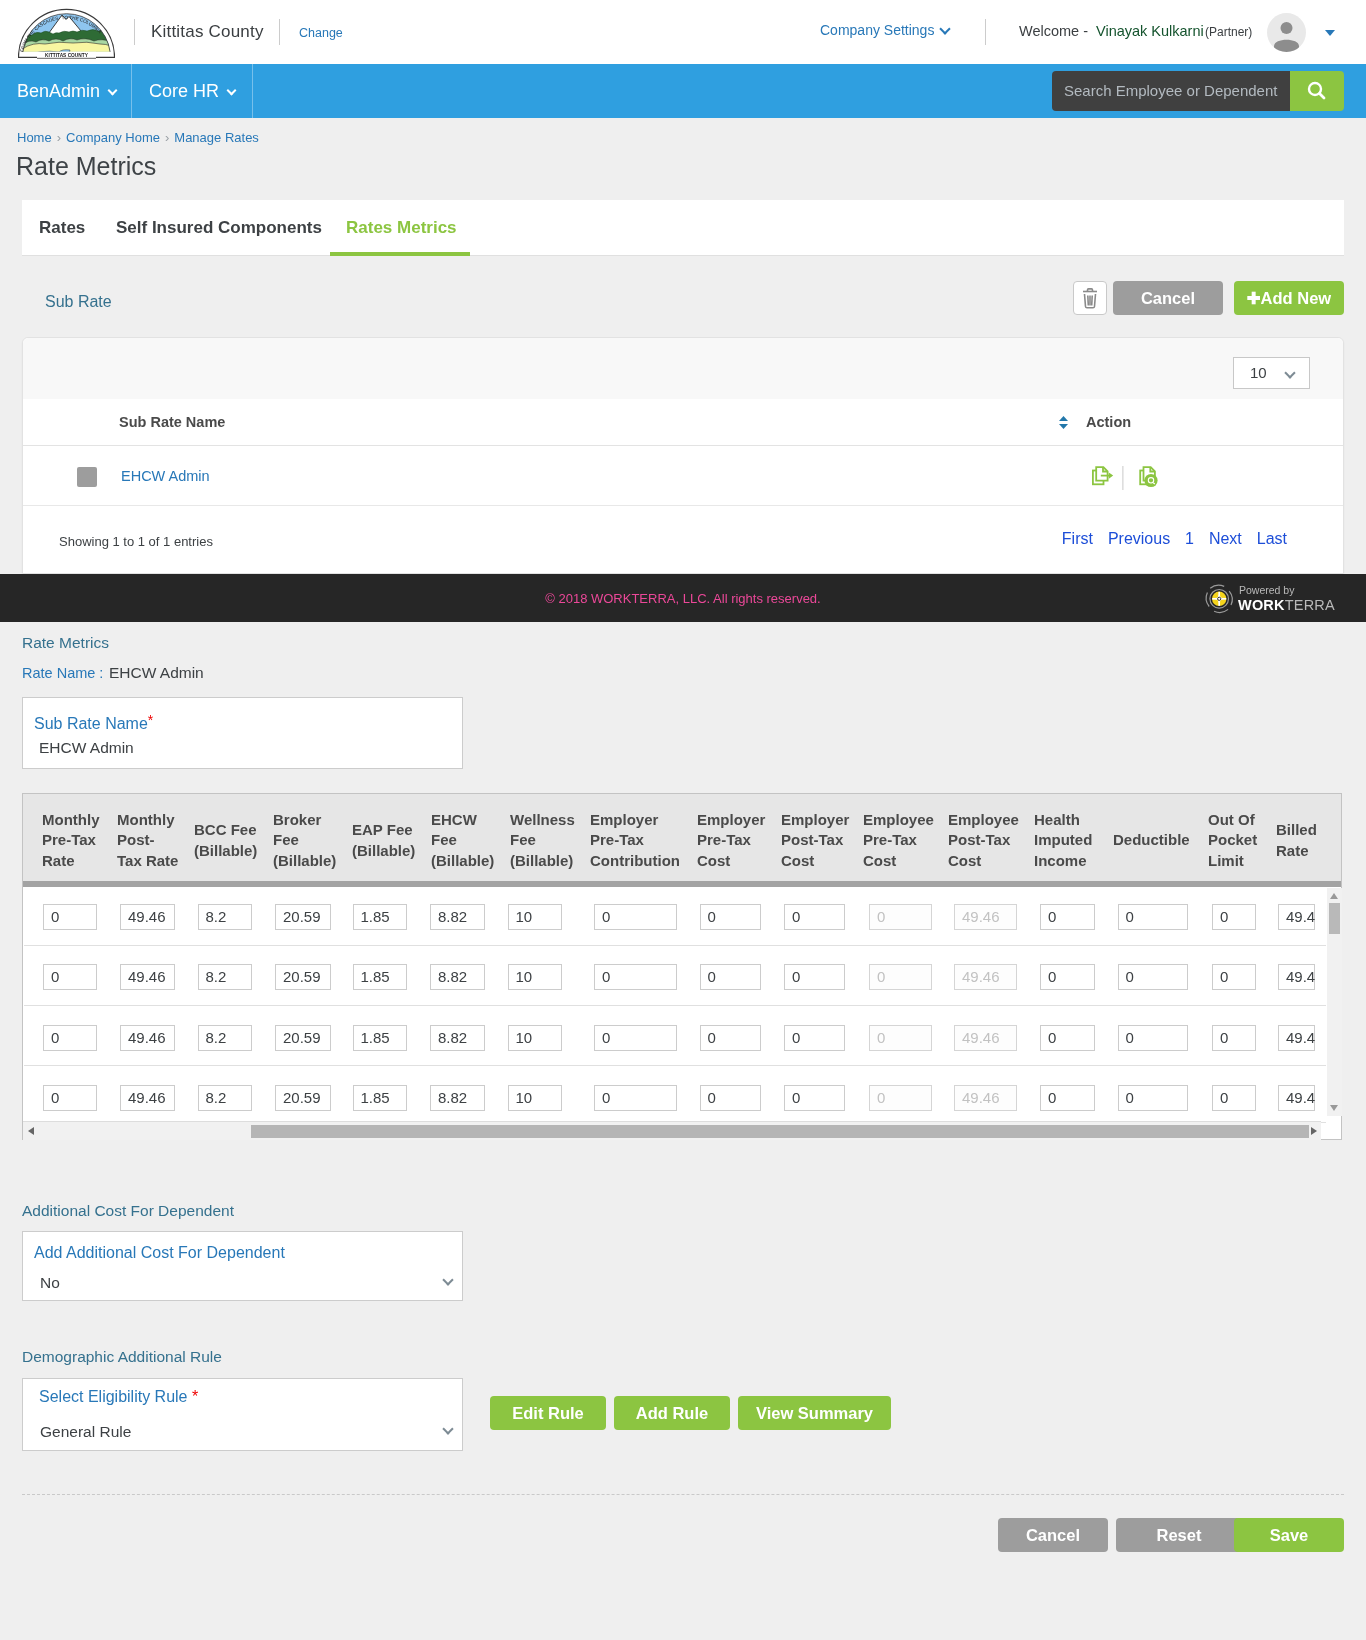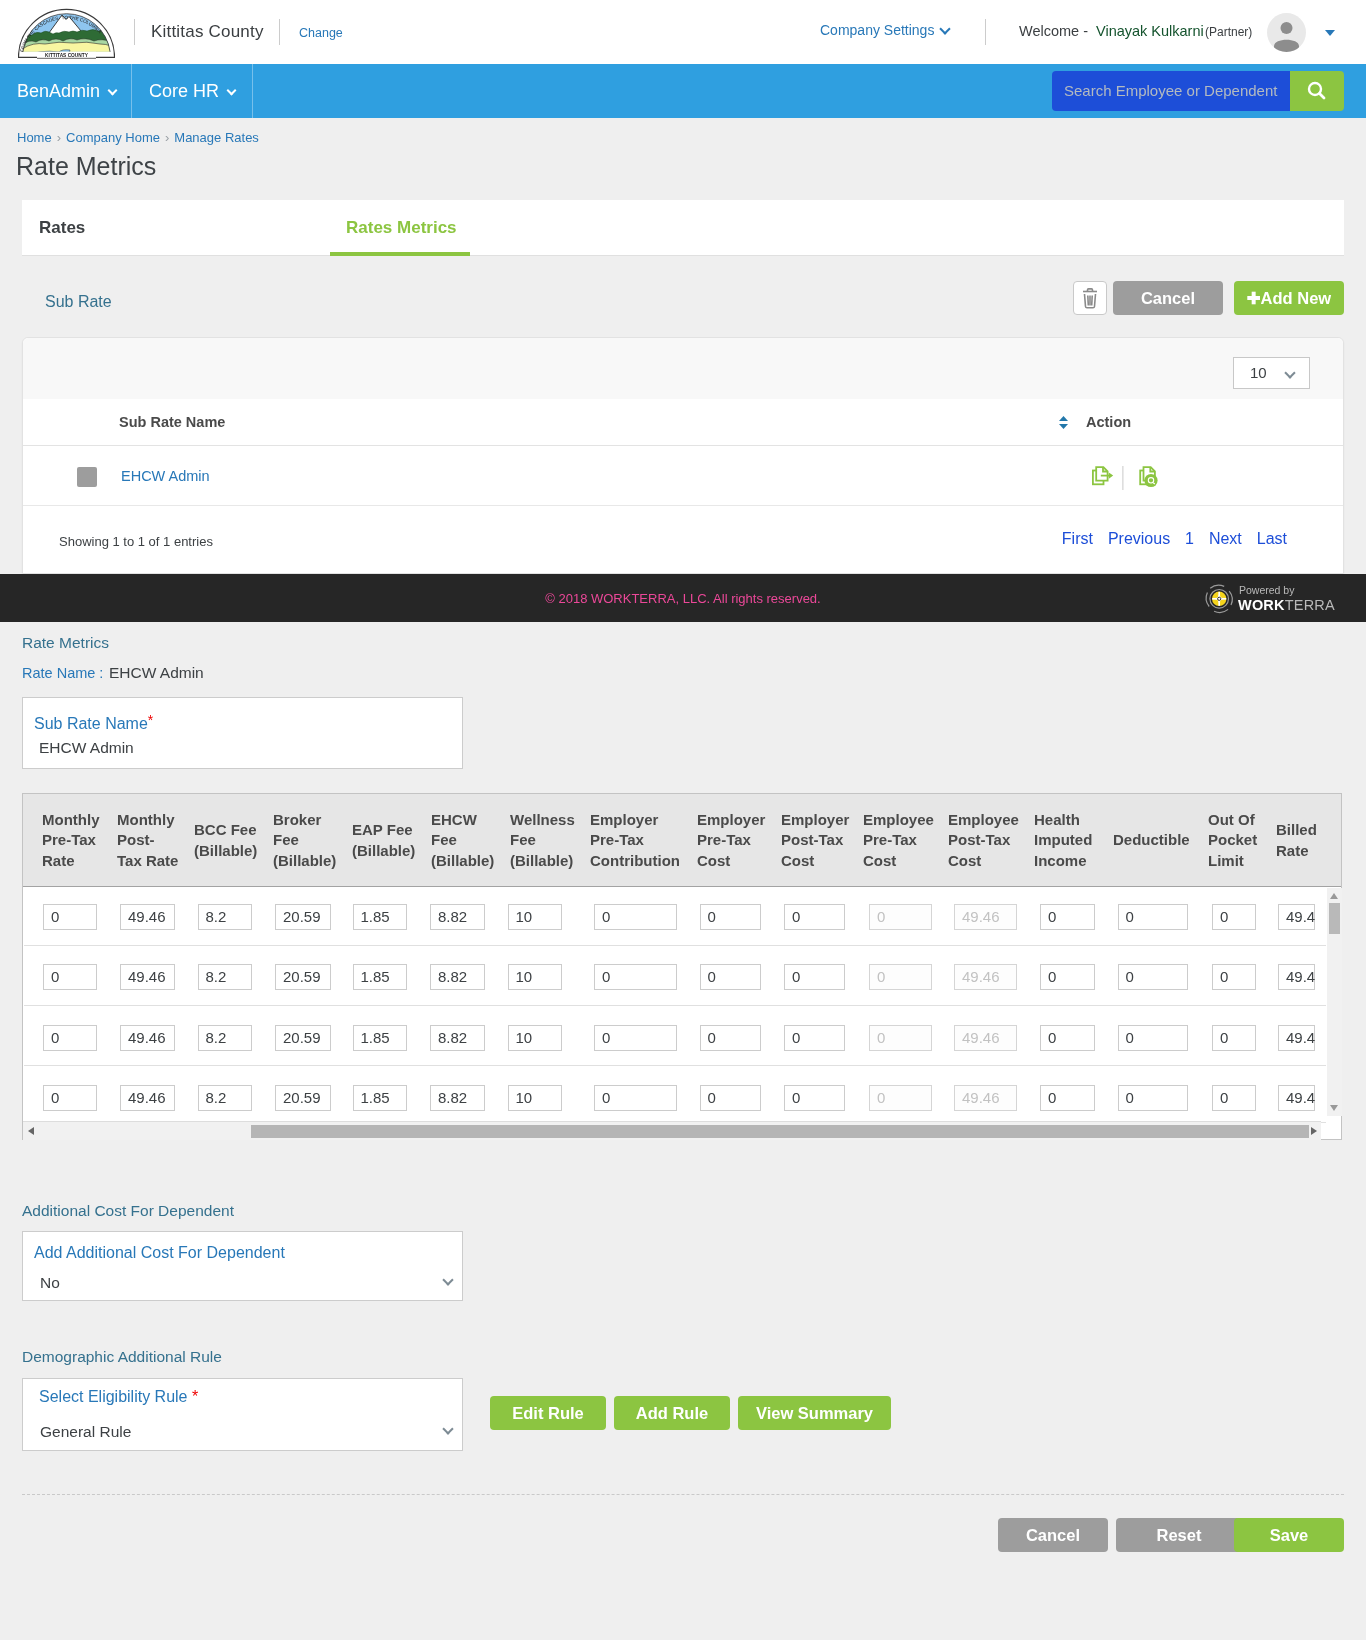--- a/index.html
+++ b/index.html
@@ -16,21 +16,21 @@
 #welc{position:absolute;left:1019px;top:23px;font-size:14.5px;color:#3b3f42}
 #vk{position:absolute;left:1096px;top:23px;font-size:14.5px;color:#14532d}
 #partner{position:absolute;left:1205px;top:25px;font-size:12px;color:#3b3f42}
 #avatar{position:absolute;left:1267px;top:13px;width:39px;height:39px;border-radius:50%;background:#e9e9e9;overflow:hidden}
 #caret{position:absolute;left:1325px;top:30px;width:0;height:0;border-left:5px solid transparent;border-right:5px solid transparent;border-top:6px solid #2878b8}
 
 #nav{position:absolute;left:0;top:64px;width:1366px;height:54px;background:#2f9fe0}
 .navitem{position:absolute;top:0;height:54px;line-height:54px;color:#fff;font-size:18px}
 .navsep{position:absolute;top:0;width:1px;height:54px;background:rgba(255,255,255,.35)}
 .wchev{display:inline-block;width:7px;height:7px;border-right:2px solid #fff;border-bottom:2px solid #fff;transform:rotate(45deg);margin-left:9px;vertical-align:3px}
-#search{position:absolute;left:1052px;top:7px;width:238px;height:40px;background:#1d4ed8;border-radius:4px 0 0 4px;line-height:40px;padding-left:12px;font-size:15px;color:#b3bac0}
+#search{position:absolute;left:1052px;top:7px;width:238px;height:40px;background:#404040;border-radius:4px 0 0 4px;line-height:40px;padding-left:12px;font-size:15px;color:#b3bac0}
 #searchbtn{position:absolute;left:1290px;top:7px;width:54px;height:40px;background:#8cc541;border-radius:0 4px 4px 0}
 
 #bc{position:absolute;left:17px;top:130px;font-size:13px;color:#2878b8}
 #bc .sep{color:#9aa0a5;padding:0 5px}
 #h1{position:absolute;left:16px;top:152px;font-size:25px;color:#3e4347}
 
 #tabbar{position:absolute;left:22px;top:200px;width:1322px;height:56px;background:#fff;border-bottom:1px solid #e0e0e0}
 .tab{position:absolute;top:0;height:56px;line-height:56px;font-size:17px;font-weight:bold;color:#3d4144}
 .tabactive{color:#8cc541}
 #tabul{position:absolute;left:308px;top:52px;width:140px;height:4px;background:#8cc541}
@@ -54,21 +54,21 @@
 #showing{position:absolute;left:36px;top:196px;font-size:13px;color:#3d4144}
 #pagin{position:absolute;right:56px;top:192px;font-size:16px;color:#1d4ed8;word-spacing:10.5px}
 
 #blackbar{position:absolute;left:0;top:574px;width:1366px;height:48px;background:#262626}
 #copyr{position:absolute;left:0;top:17px;width:100%;text-align:center;font-size:13px;color:#ec4899}
 
 .slabel{position:absolute;font-size:15.5px;color:#35718e}
 .blabel{position:absolute;font-size:16px;color:#2878b8}
 .box{position:absolute;background:#fff;border:1px solid #ccc}
 #bigtable{position:absolute;left:22px;top:793px;width:1320px;height:347px;background:#fff;border:1px solid #c3c3c3}
-#bighead{position:absolute;left:0;top:0;width:1318px;height:93px;background:#e6e6e6;border-bottom:1px solid #a3a3a3}
+#bighead{position:absolute;left:0;top:0;width:1318px;height:93px;background:#e6e6e6;border-bottom:6px solid #a3a3a3}
 .bh{position:absolute;top:0;height:93px;display:flex;flex-direction:column;justify-content:center;font-size:15px;font-weight:bold;color:#4a4a4a;line-height:20.5px}
 .bi{position:absolute;height:26px;border:1px solid #ccc;background:#fff;font-size:15px;color:#3d4144;line-height:24px;padding-left:7px}
 .bi.dis{color:#c2c2c2;border-color:#d5d5d5;background:#fdfdfd}
 .bdiv{position:absolute;left:1px;width:1302px;height:1px;background:#e0e0e0}
 
 #vsb{position:absolute;left:1304px;top:94px;width:15px;height:228px;background:#f1f1f1}
 #vsbthumb{position:absolute;left:2px;top:15px;width:11px;height:31px;background:#b9b9b9}
 #hsb{position:absolute;left:0;top:327px;width:1298px;height:19px;background:#f1f1f1;border-top:1px solid #ddd}
 #hsbthumb{position:absolute;left:228px;top:3px;width:1058px;height:13px;background:#b5b5b5}
 .sarrow{position:absolute;width:0;height:0}
@@ -132,20 +132,21 @@
         <circle cx="25" cy="18" r="6" fill="none" stroke="#fff" stroke-width="2.4"></circle>
         <line x1="29.5" y1="22.5" x2="34" y2="27" stroke="#fff" stroke-width="2.8" stroke-linecap="round"></line>
       </svg></div>
 </div>
 
 <div id="bc">Home<span class="sep">›</span>Company Home<span class="sep">›</span>Manage Rates</div>
 <div id="h1">Rate Metrics</div>
 
 <div id="tabbar">
   <div class="tab" style="left:17px">Rates</div>
+  <div class="tab" style="left:94px">Self Insured Components</div>
   <div class="tab tabactive" style="left:324px">Rates Metrics</div>
   <div id="tabul"></div>
 </div>
 
 <div id="subrate">Sub Rate</div>
 <div id="trashbtn"><svg width="32" height="32" viewBox="0 0 32 32">
       <g stroke="#8a8a8a" fill="none" stroke-width="1.6">
         <path d="M10.5,12 L11.5,24.5 a1.5,1.5 0 0 0 1.5,1.3 h6 a1.5,1.5 0 0 0 1.5,-1.3 L21.5,12"></path>
         <line x1="9" y1="9.5" x2="23" y2="9.5"></line>
         <path d="M13.5,9.5 v-1.6 a1,1 0 0 1 1,-1 h3 a1,1 0 0 1 1,1 v1.6"></path>

